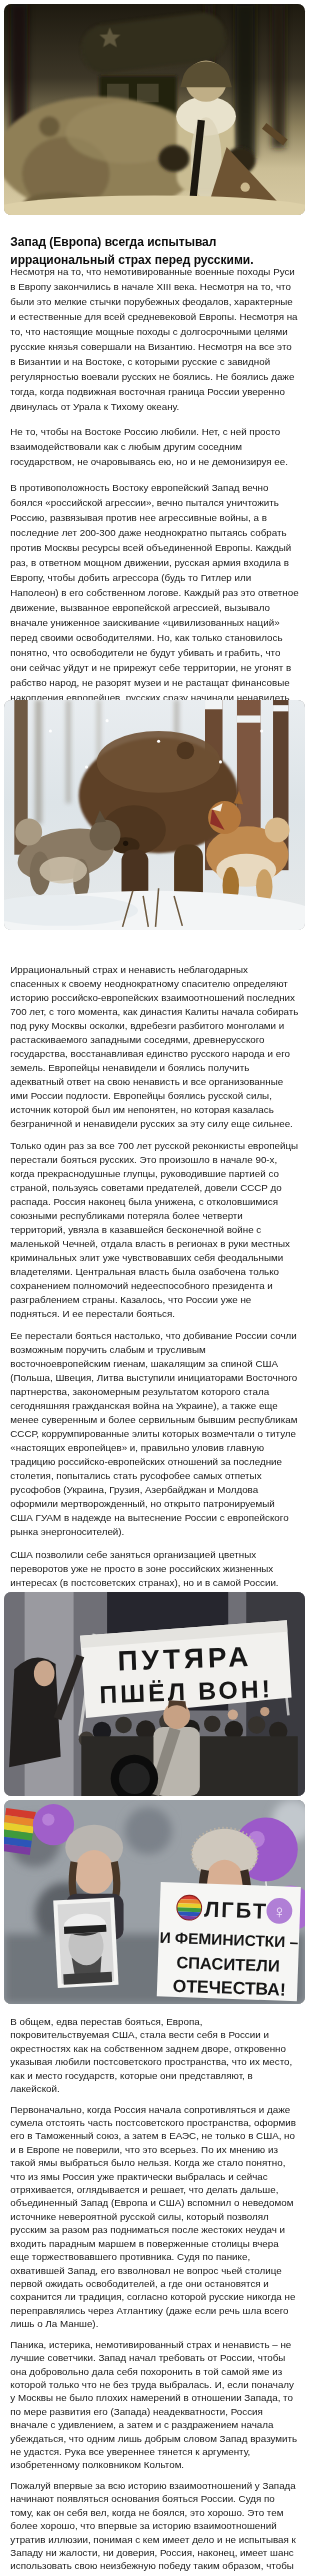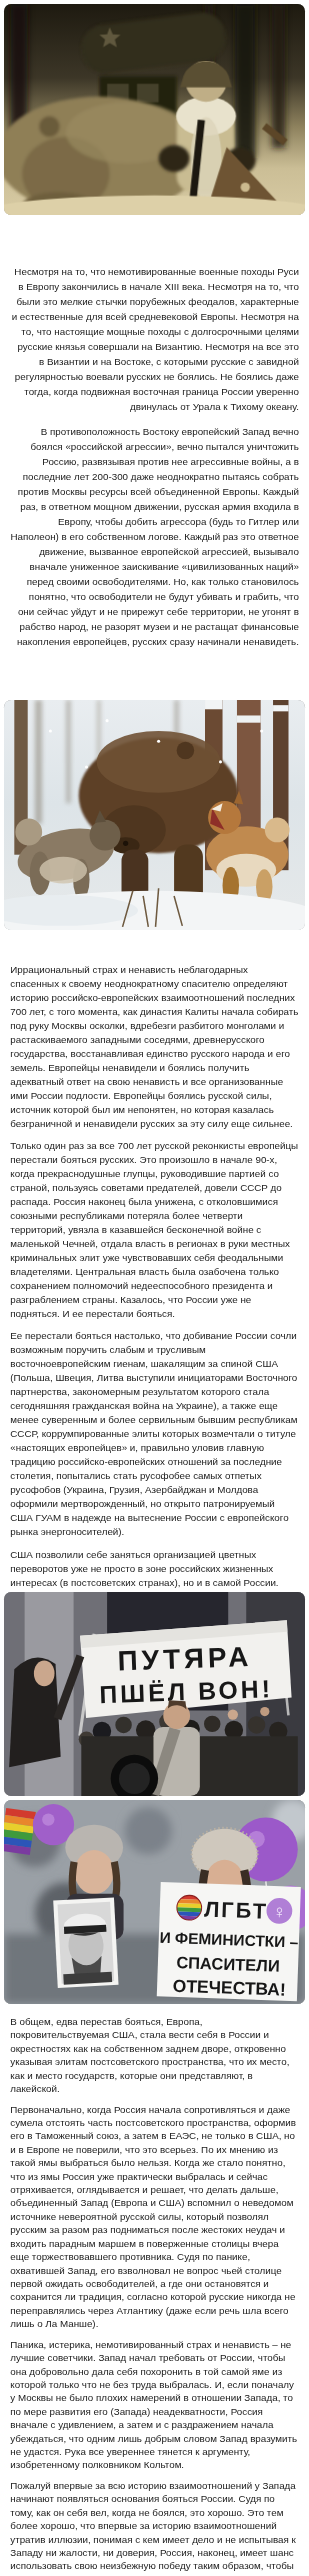--- a/index.html
+++ b/index.html
@@ -4,21 +4,21 @@
 <style>
   html,body{margin:0;padding:0;background:#fff;}
   #page{position:relative;width:309px;height:2748px;background:#fff;overflow:hidden;
         font-family:"Liberation Sans",sans-serif;}
   .photo{position:absolute;left:4.1px;width:301px;border-radius:7.2px;overflow:hidden;background:#888;}
   .photo svg{display:block;width:100%;height:100%;}
   #heading{position:absolute;left:4.1px;top:225px;width:293px;padding:0 6.2px;box-sizing:border-box;
            font-size:12px;font-weight:bold;line-height:18px;color:#0d0d0d;}
   .tb{position:absolute;left:4.1px;width:301px;overflow:hidden;}
   .tb p{margin:0;padding:0 6.2px;font-size:9.8px;color:#1a1a1a;}
-  #tb1{top:264px;height:436px;text-align:right;}  #tb1 p{line-height:15px;margin-bottom:10.3px;}
+  #tb1{top:264px;height:436px;}  #tb1 p{line-height:15px;margin-bottom:10.3px;}
   #tb2{top:937px;height:655px;margin-top:26px;} #tb2 p{line-height:14px;margin-bottom:8.2px;}
   #tb3{top:2015px;height:587px;} #tb3 p{line-height:13.4px;margin-bottom:7.2px;}
   #img1{top:4.1px;height:211px;}
   #img2{top:700px;height:230px;}
   #img3{top:1592px;height:204px;}
   #img4{top:1800px;height:204px;}
 </style>
 </head>
 <body>
 
@@ -72,23 +72,25 @@
         <ellipse cx="330" cy="300" rx="30" ry="26" fill="#2e2817" filter="url(#b3)"></ellipse>
         <ellipse cx="458" cy="305" rx="30" ry="26" fill="#2e2817" filter="url(#b3)"></ellipse>
         <polygon points="432,278 538,392 396,392" fill="#6e5433"></polygon>
         <rect x="500" y="242" width="52" height="14" fill="#5c4628" transform="rotate(38 520 250)"></rect>
         <circle cx="468" cy="356" r="9" fill="#cbb98e"></circle>
       </g>
       <ellipse cx="292" cy="408" rx="340" ry="36" fill="#ddd0a8"></ellipse>
     </svg>
   </div>
 
+  <h1 id="heading">Запад (Европа) всегда испытывал иррациональный страх перед русскими.</h1>
 
   <div class="tb" id="tb1">
     <p>Несмотря на то, что немотивированные военные походы Руси в Европу закончились в начале XIII века. Несмотря на то, что были это мелкие стычки порубежных феодалов, характерные и естественные для всей средневековой Европы. Несмотря на то, что настоящие мощные походы с долгосрочными целями русские князья совершали на Византию. Несмотря на все это в Византии и на Востоке, с которыми русские с завидной регулярностью воевали русских не боялись. Не боялись даже тогда, когда подвижная восточная граница России уверенно двинулась от Урала к Тихому океану.</p>
+    <p>Не то, чтобы на Востоке Россию любили. Нет, с ней просто взаимодействовали как с любым другим соседним государством, не очаровываясь ею, но и не демонизируя ее.</p>
     <p>В противоположность Востоку европейский Запад вечно боялся «российской агрессии», вечно пытался уничтожить Россию, развязывая против нее агрессивные войны, а в последние лет 200-300 даже неоднократно пытаясь собрать против Москвы ресурсы всей объединенной Европы. Каждый раз, в ответном мощном движении, русская армия входила в Европу, чтобы добить агрессора (будь то Гитлер или Наполеон) в его собственном логове. Каждый раз это ответное движение, вызванное европейской агрессией, вызывало вначале униженное заискивание «цивилизованных наций» перед своими освободителями. Но, как только становилось понятно, что освободители не будут убивать и грабить, что они сейчас уйдут и не прирежут себе территории, не угонят в рабство народ, не разорят музеи и не растащат финансовые накопления европейцев, русских сразу начинали ненавидеть.</p>
   </div>
 
   <div class="photo" id="img2">
     <svg viewBox="0 0 584 446" preserveAspectRatio="none">
       <defs>
         <linearGradient id="g2" x1="0" y1="0" x2="0" y2="1">
           <stop offset="0" stop-color="#e9edf0"></stop>
             <stop offset="0.45" stop-color="#dde4e8"></stop>
           <stop offset="1" stop-color="#e6e9ea"></stop>
@@ -288,20 +290,20 @@
         <circle cx="532" cy="212" r="25" fill="#b07fd6"></circle>
         <text x="532" y="226" text-anchor="middle" font-size="36" fill="#f1e6fa">♀</text>
         <text x="436" y="282" text-anchor="middle" font-family="Liberation Sans, sans-serif" font-size="30" font-weight="800" fill="#171717">И ФЕМИНИСТКИ –</text>
         <text x="436" y="330" text-anchor="middle" font-family="Liberation Sans, sans-serif" font-size="32" font-weight="800" fill="#171717">СПАСИТЕЛИ</text>
         <text x="440" y="376" text-anchor="middle" font-family="Liberation Sans, sans-serif" font-size="34" font-weight="800" fill="#171717">ОТЕЧЕСТВА!</text>
       </g>
     </svg>
   </div>
 
   <div class="tb" id="tb3">
-    <p>В общем, едва перестав бояться, Европа, покровительствуемая США, стала вести себя в России и окрестностях как на собственном заднем дворе, откровенно указывая элитам постсоветского пространства, что их место, как и место государств, которые они представляют, в лакейской.</p>
+    <p>В общем, едва перестав бояться, Европа, покровительствуемая США, стала вести себя в России и окрестностях как на собственном заднем дворе, откровенно указывая любили постсоветского пространства, что их место, как и место государств, которые они представляют, в лакейской.</p>
     <p>Первоначально, когда Россия начала сопротивляться и даже сумела отстоять часть постсоветского пространства, оформив его в Таможенный союз, а затем в ЕАЭС, не только в США, но и в Европе не поверили, что это всерьез. По их мнению из такой ямы выбраться было нельзя. Когда же стало понятно, что из ямы Россия уже практически выбралась и сейчас отряхивается, оглядывается  и решает, что делать дальше, объединенный Запад (Европа и США) вспомнил о неведомом источнике невероятной русской силы, который позволял русским за разом раз подниматься после жестоких неудач и входить парадным маршем в поверженные столицы вчера еще торжествовавшего противника. Судя по панике, охватившей Запад, его взволновал не вопрос чьей столице первой ожидать освободителей, а где они остановятся и сохранится ли традиция, согласно которой русские никогда не переправлялись через Атлантику (даже если речь шла всего лишь о Ла Манше).</p>
     <p>Паника, истерика, немотивированный страх и ненависть – не лучшие советчики. Запад начал требовать от России, чтобы она добровольно дала себя похоронить в той самой яме из которой только что не без труда выбралась. И, если поначалу у Москвы не было плохих намерений в отношении Запада, то по мере развития его (Запада) неадекватности, Россия вначале с удивлением, а затем и с раздражением начала убеждаться, что одним лишь добрым словом Запад вразумить не удастся. Рука все увереннее тянется к аргументу, изобретенному полковником Кольтом.</p>
     <p>Пожалуй впервые за всю историю взаимоотношений у Запада начинают появляться основания бояться России. Судя по тому, как он себя вел, когда не боялся, это хорошо. Это тем более хорошо, что впервые за историю взаимоотношений утратив иллюзии, понимая с кем имеет дело и не испытывая к Западу ни жалости, ни доверия, Россия, наконец, имеет шанс использовать свою неизбежную победу таким образом, чтобы гидра ненависти, зависти и немотивированного страха, неразрывно связанная с западной цивилизацией никогда больше не подняла голову.</p>
   </div>
 
 </div>
 
 
 </body></html>

